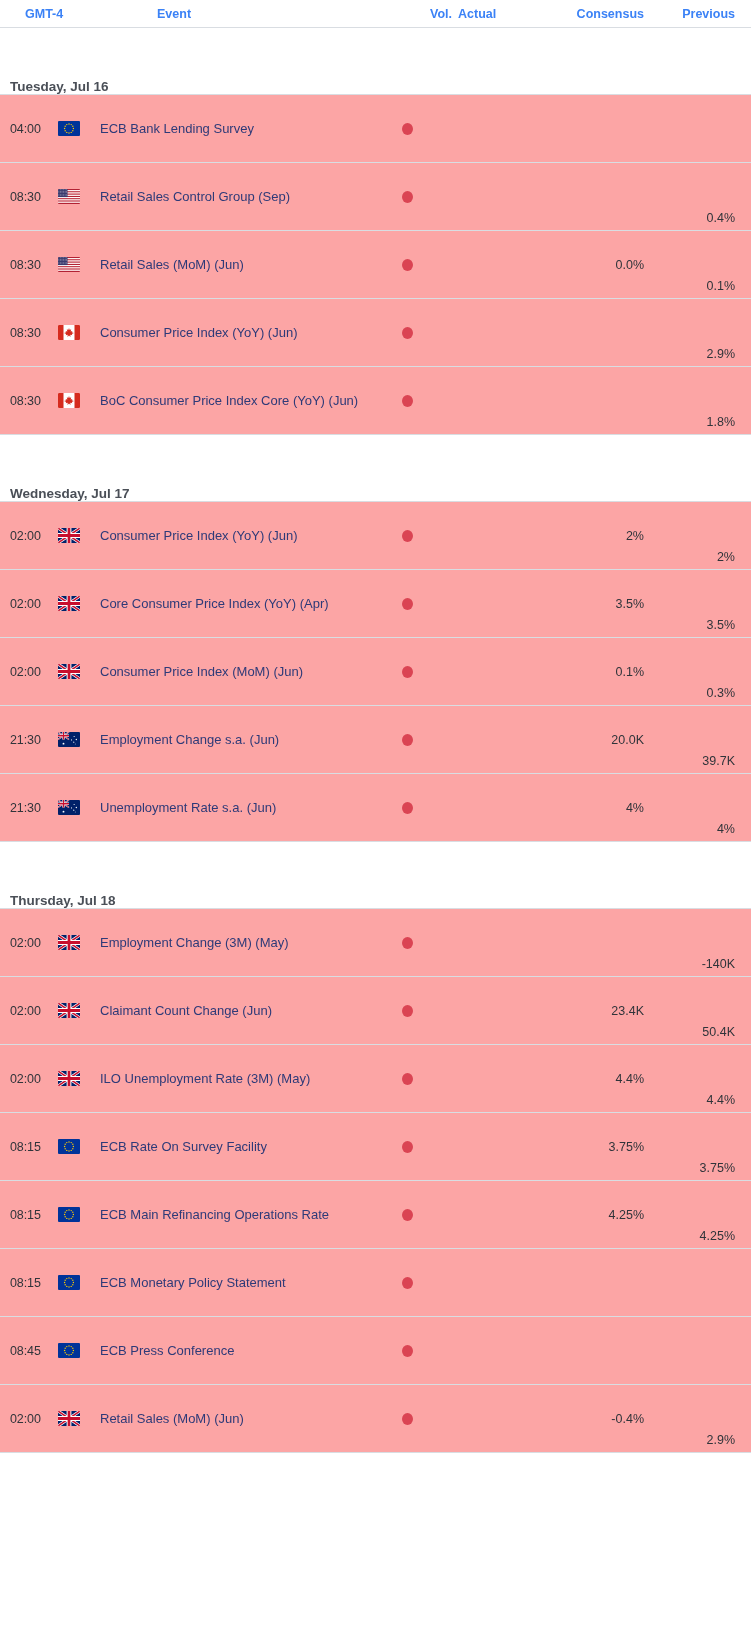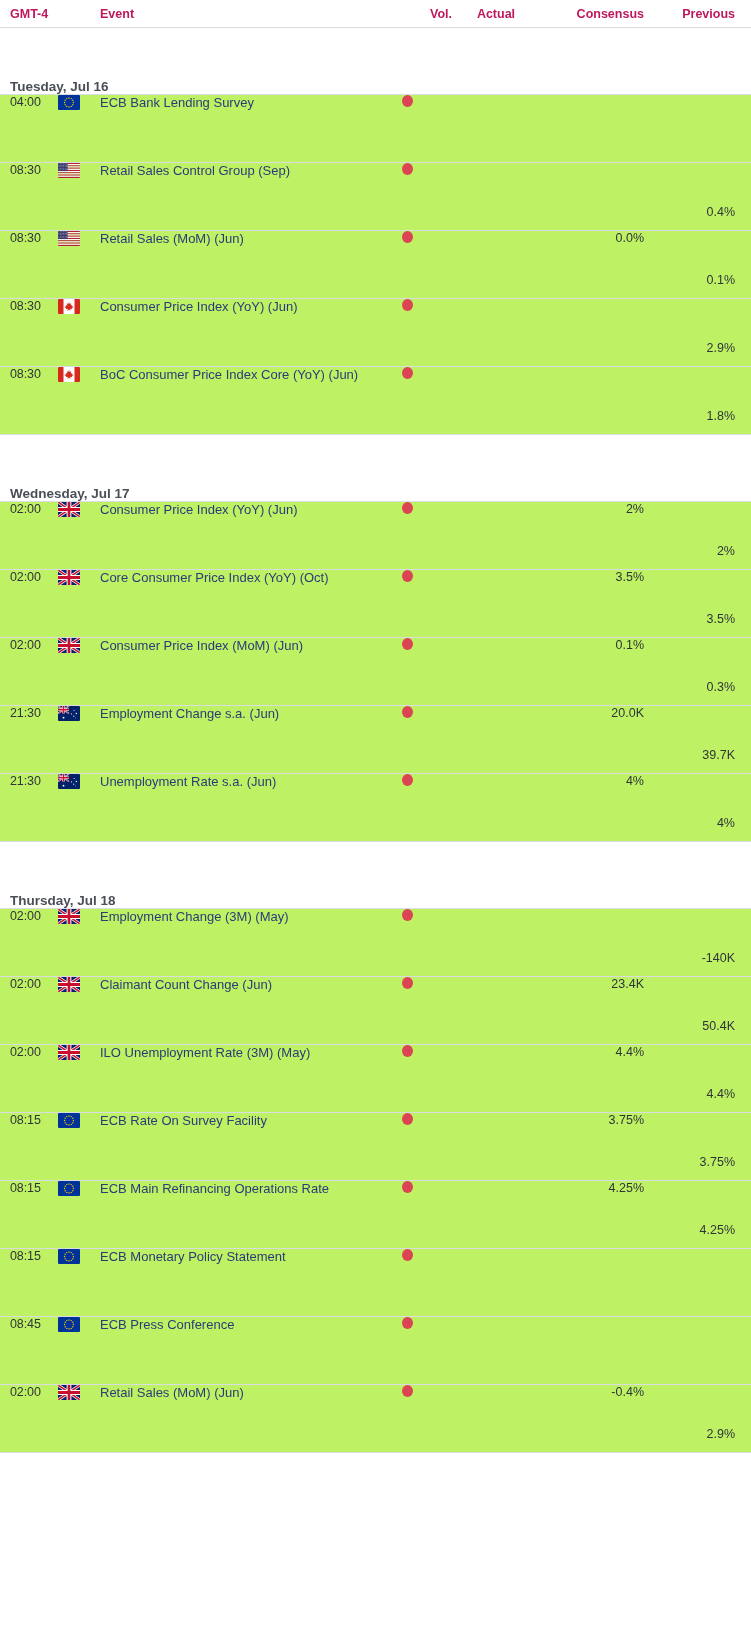--- a/index.html
+++ b/index.html
@@ -12,56 +12,56 @@
   .calendar {
     width: 751px;
     background: #ffffff;
   }
 
   
   .cal-header {
     display: flex;
     align-items: center;
     height: 28px;
-    padding: 0 12px 0 10px;
+    padding: 0 12px 0 25px;
     border-bottom: 1px solid #d9dde2;
     font-size: 12.5px;
     font-weight: 700;
-    color: #be185d;
+    color: #3b82f6;
   }
   .h-time   { width: 48px; text-align: left; }
   .h-flagsp { width: 42px; }
-  .h-event  { flex: 1; text-align: left; }
+  .h-event  { flex: 1; text-align: left; margin-left: 42px; }
   .h-vol    { width: 58px; text-align: right; padding-right: 6px; }
-  .h-actual { width: 76px; text-align: center; }
+  .h-actual { width: 76px; text-align: left; }
   .h-cons   { width: 110px; text-align: right; }
   .h-prev   { width: 95px; text-align: right; padding-right: 4px; }
 
   
   .day-row {
     display: flex;
     align-items: flex-end;
     height: 67px;
     padding-left: 10px;
     border-bottom: 1px solid #d9dde2;
     font-size: 13.5px;
     font-weight: 700;
     color: #4a4f57;
   }
 
   
   .event-row {
     display: flex;
-    align-items: flex-start;
+    align-items: center;
     height: 68px;
     padding: 0 12px 0 10px;
     border-bottom: 1px solid #d9dde2;
     font-size: 12.5px;
     color: #3c3c3c;
-    background: #bef264;
+    background: #fca5a5;
   }
 
   .c-time {
     width: 48px;
     text-align: left;
     font-size: 12.5px;
     color: #30343a;
     letter-spacing: -0.1px;
   }
   .c-flag {
@@ -335,21 +335,21 @@
         <div class="c-flag">
           <svg class="flag" viewBox="0 0 60 40" preserveAspectRatio="none">
             <rect width="60" height="40" fill="#012169"></rect>
             <path d="M0,0 L60,40 M60,0 L0,40" stroke="#fff" stroke-width="8"></path>
             <path d="M0,0 L60,40" stroke="#C8102E" stroke-width="4"></path>
             <path d="M60,0 L0,40" stroke="#C8102E" stroke-width="4"></path>
             <path d="M30,0 L30,40 M0,20 L60,20" stroke="#fff" stroke-width="13"></path>
             <path d="M30,0 L30,40 M0,20 L60,20" stroke="#C8102E" stroke-width="7.5"></path>
           </svg>
         </div>
-        <div class="c-event">Core Consumer Price Index (YoY) (Oct)</div>
+        <div class="c-event">Core Consumer Price Index (YoY) (Apr)</div>
         <div class="c-vol">
           <span class="vol-dot" style="background: rgb(218, 68, 83);"></span>
         </div>
         <div class="c-actual"></div>
         <div class="c-cons">3.5%</div>
         <div class="c-prev">3.5%</div>
       </div>
       <div class="event-row">
         <div class="c-time">02:00</div>
         <div class="c-flag">

